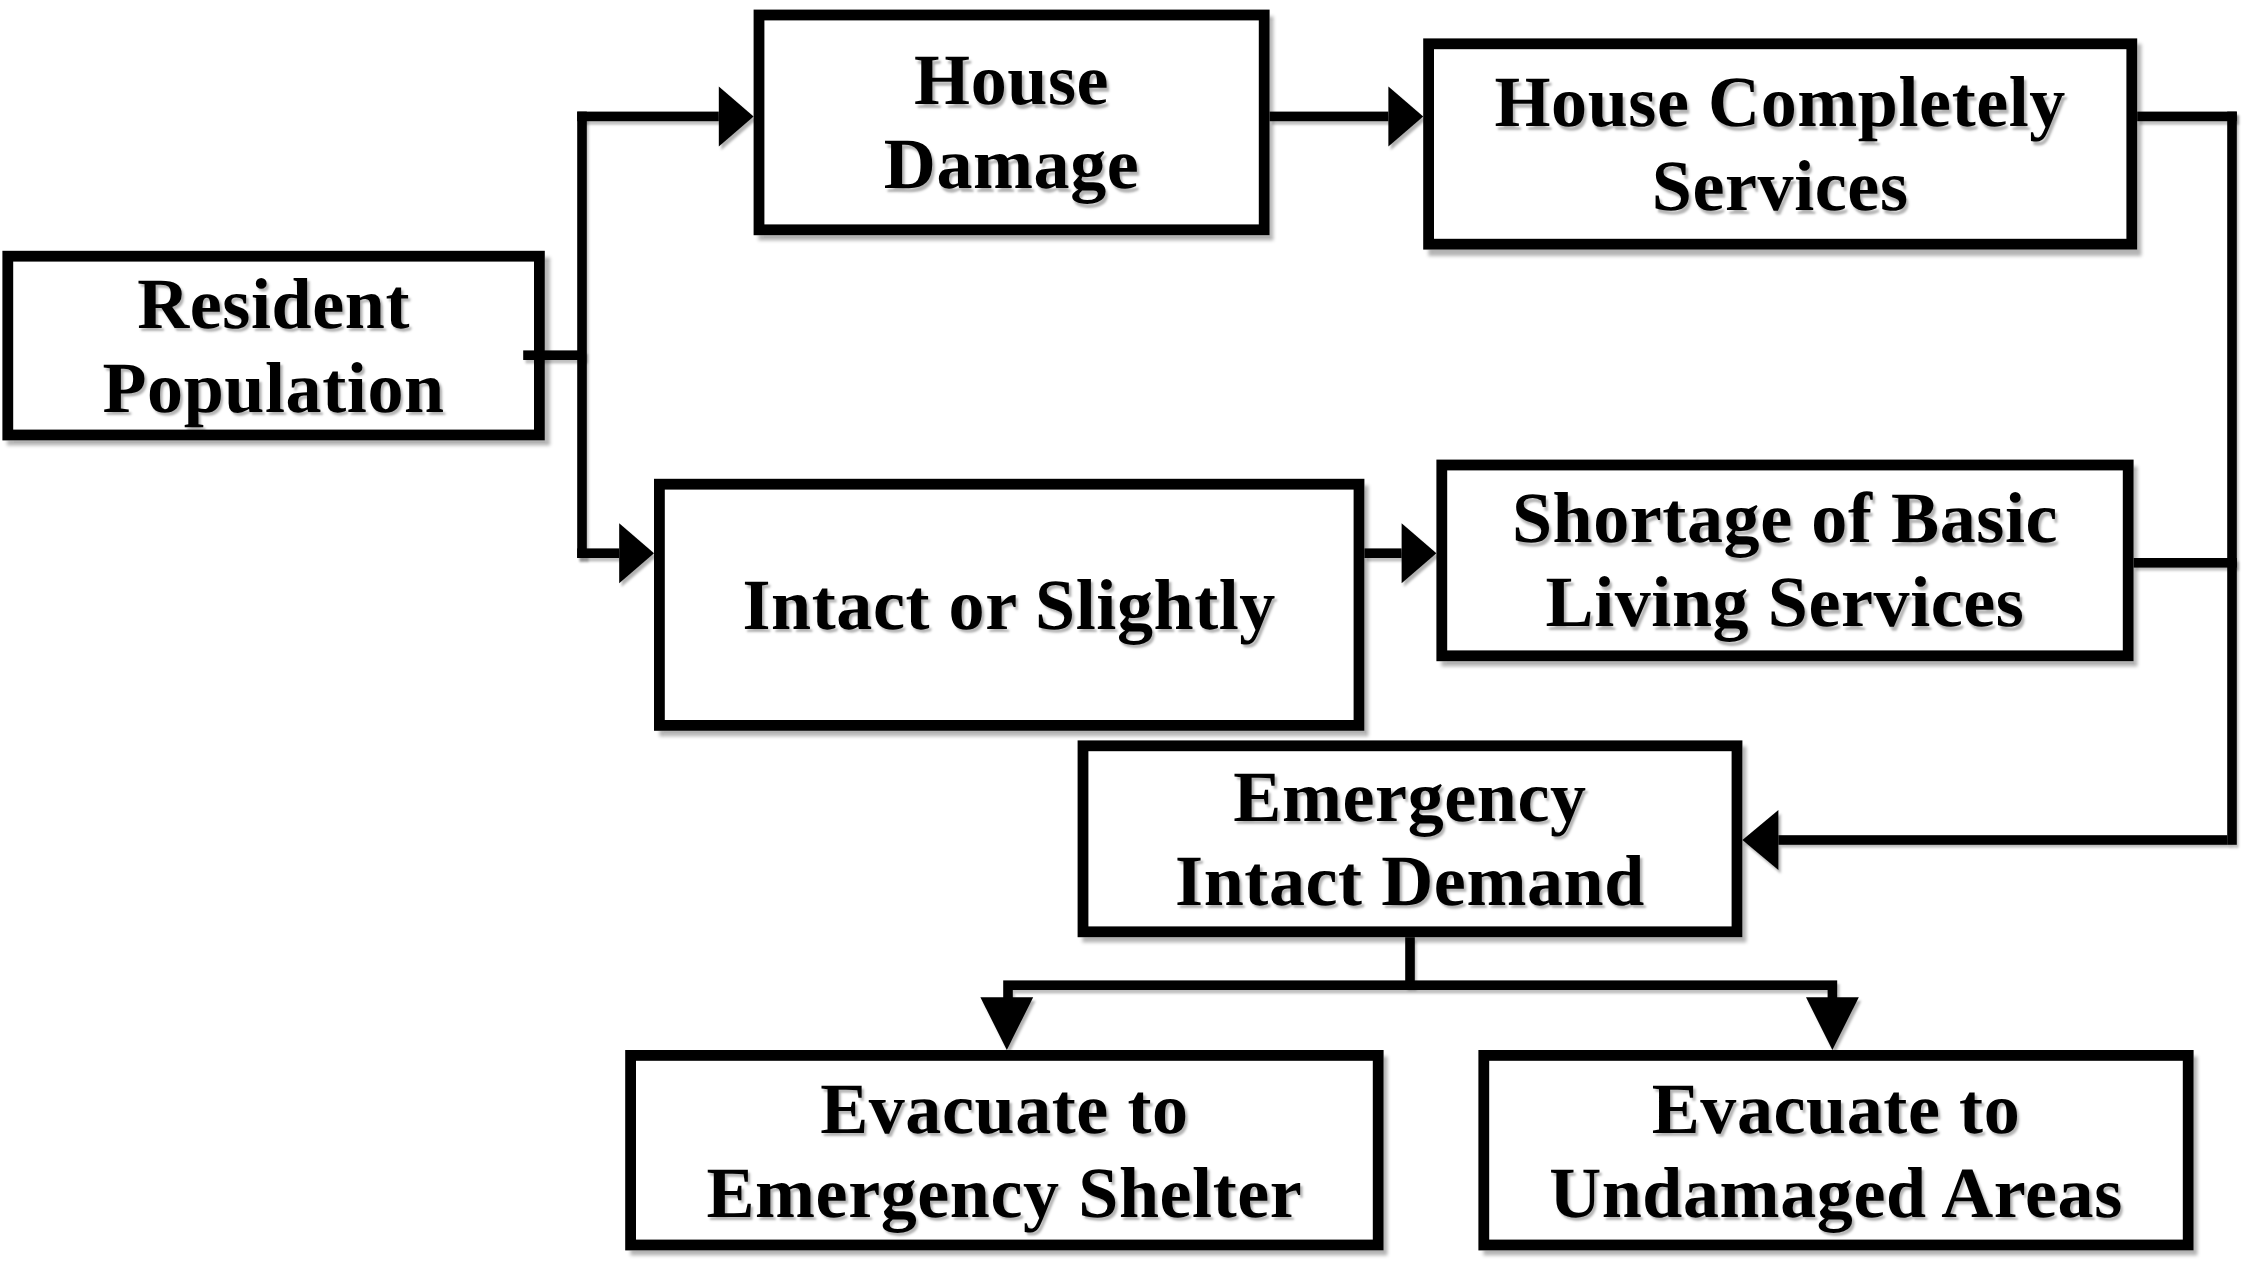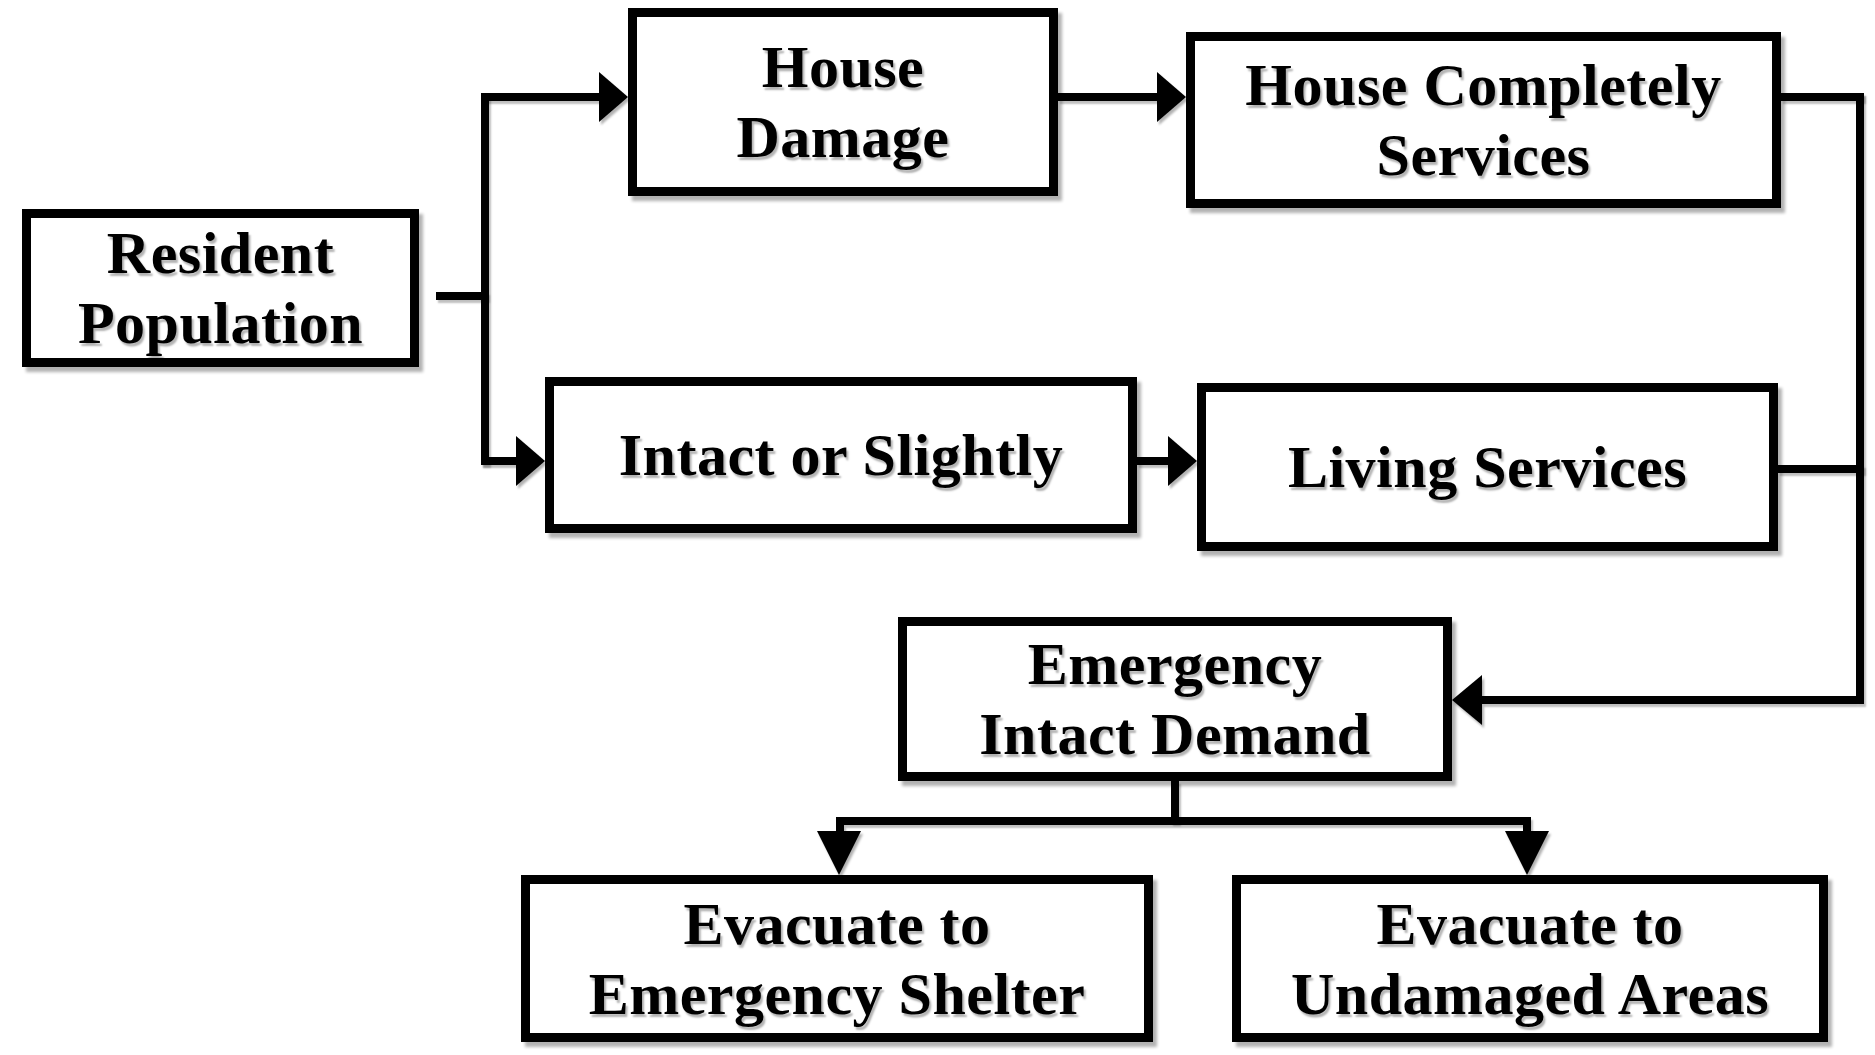--- a/index.html
+++ b/index.html
@@ -45,40 +45,41 @@
   }
   .arr-r { border-top: 25px solid transparent; border-bottom: 25px solid transparent; border-left: 29px solid #000000; }
   .arr-l { border-top: 25px solid transparent; border-bottom: 25px solid transparent; border-right: 30px solid #000000; }
   .arr-d { border-left: 22px solid transparent; border-right: 22px solid transparent; border-top: 44px solid #000000; }
 </style>
 </head>
 <body>
 
 <div id="canvas">
 
-  <div class="node" style="left:22px; top:209px; width:397px; height:158px;justify-content:space-between;">
+  <div class="node" style="left:2px; top:209px; width:452px; height:158px;justify-content:space-between;">
     <span class="ln">Resident</span>
     <span class="ln">Population</span>
   </div>
 
   <div class="node" style="left:628px; top:8px; width:430px; height:188px;">
     <span class="ln">House</span>
     <span class="ln">Damage</span>
   </div>
 
   <div class="node" style="left:1186px; top:8px; width:595px; height:176px;margin-top:24px;">
     <span class="ln">House Completely</span>
     <span class="ln">Services</span>
   </div>
 
-  <div class="node" style="left:545px; top:377px; width:592px; height:156px;">
+  <div class="node" style="left:545px; top:399px; width:592px; height:210px;">
     <span class="ln">Intact or Slightly</span>
   </div>
 
   <div class="node" style="left:1197px; top:383px; width:581px; height:168px;">
+    <span class="ln">Shortage of Basic</span>
     <span class="ln">Living Services</span>
   </div>
 
   <div class="node" style="left:898px; top:617px; width:554px; height:164px;">
     <span class="ln">Emergency</span>
     <span class="ln">Intact Demand</span>
   </div>
 
   <div class="node" style="left:521px; top:875px; width:632px; height:167px;">
     <span class="ln">Evacuate to</span>

